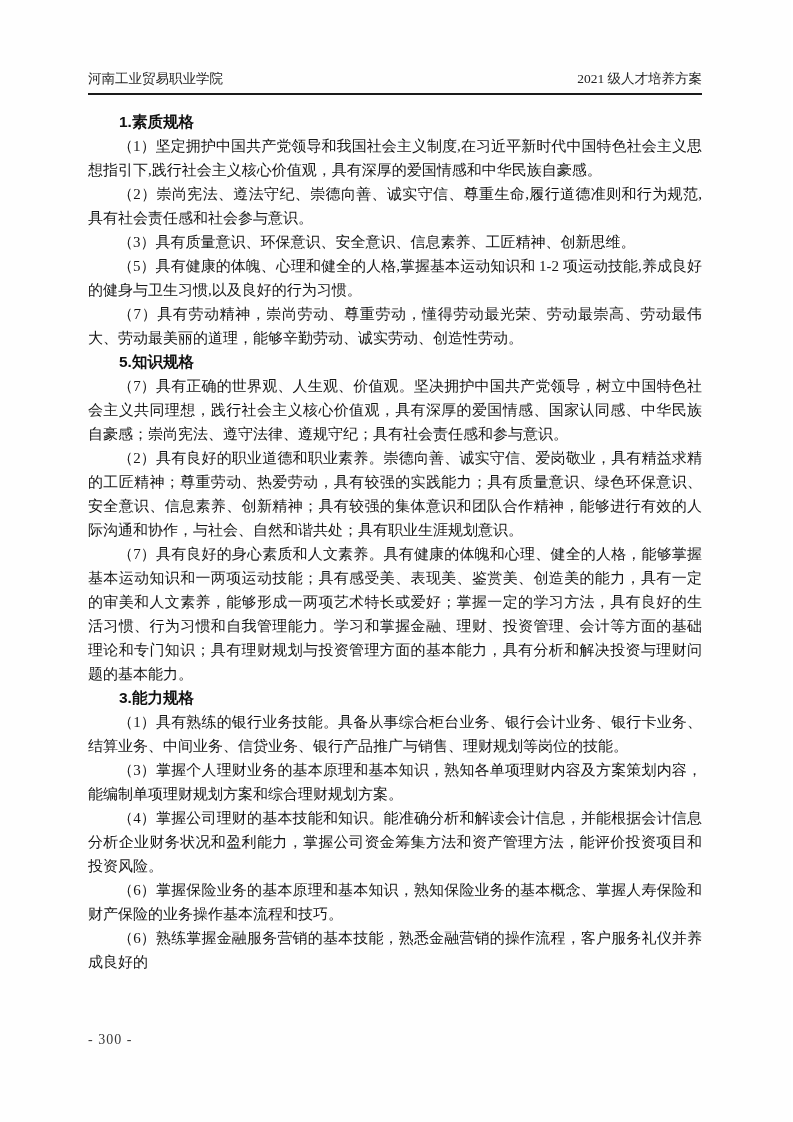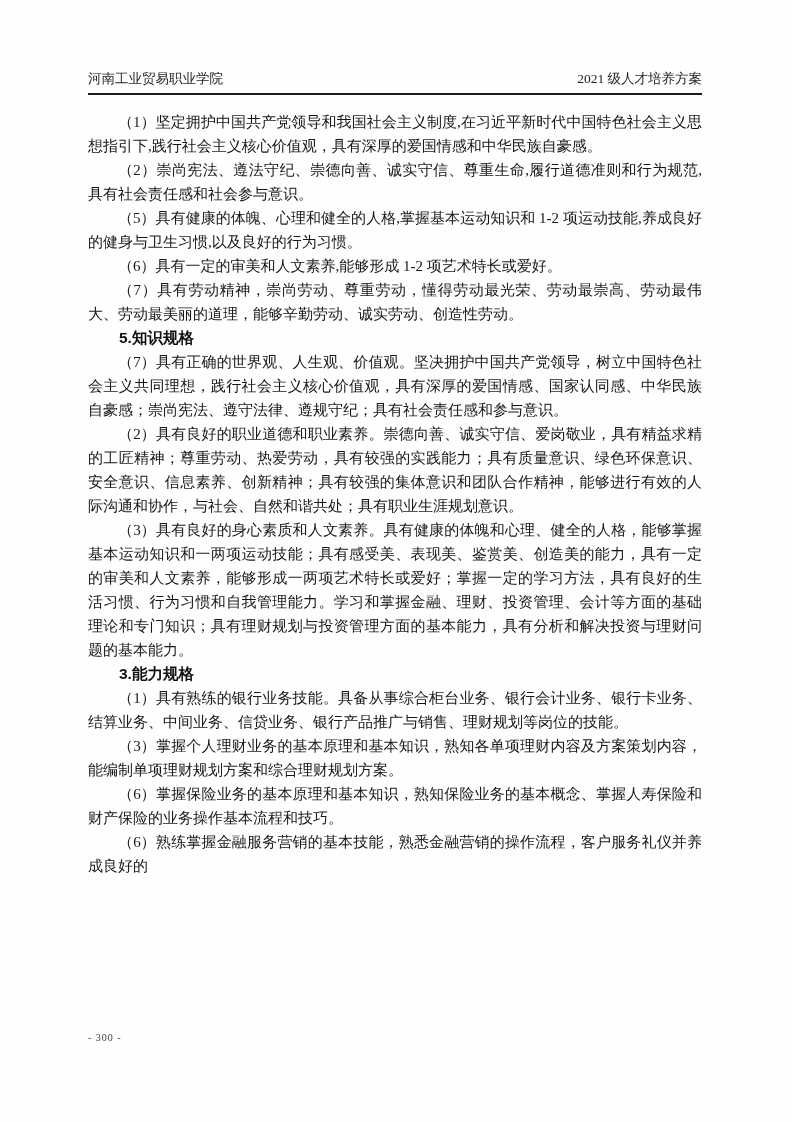--- a/index.html
+++ b/index.html
@@ -48,51 +48,53 @@
     line-height: 24px;
     font-weight: 700;
     text-indent: 2em;
     font-family: "Liberation Sans", "DejaVu Sans", sans-serif;
     color: #101010;
   }
   .footer {
     position: absolute;
     top: 1032px;
     left: 88px;
-    font-size: 10px;
+    font-size: 14px;
     letter-spacing: 1px;
     color: #3a3a3a;
   }
 </style>
 </head>
 <body>
 
 <div class="page">
 
   <div class="header">
     <span>河南工业贸易职业学院</span>
     <span>2021 级人才培养方案</span>
   </div>
 
   <div class="content">
 
+    <p class="heading">1.素质规格</p>
     <p>（1）坚定拥护中国共产党领导和我国社会主义制度,在习近平新时代中国特色社会主义思想指引下,践行社会主义核心价值观，具有深厚的爱国情感和中华民族自豪感。</p>
     <p>（2）崇尚宪法、遵法守纪、崇德向善、诚实守信、尊重生命,履行道德准则和行为规范,具有社会责任感和社会参与意识。</p>
+    <p>（3）具有质量意识、环保意识、安全意识、信息素养、工匠精神、创新思维。</p>
     <p>（5）具有健康的体魄、心理和健全的人格,掌握基本运动知识和 1-2 项运动技能,养成良好的健身与卫生习惯,以及良好的行为习惯。</p>
-    <p>（6）具有一定的审美和人文素养,能够形成 1-2 项艺术特长或爱好。</p>
     <p>（7）具有劳动精神，崇尚劳动、尊重劳动，懂得劳动最光荣、劳动最崇高、劳动最伟大、劳动最美丽的道理，能够辛勤劳动、诚实劳动、创造性劳动。</p>
 
     <p class="heading">5.知识规格</p>
     <p>（7）具有正确的世界观、人生观、价值观。坚决拥护中国共产党领导，树立中国特色社会主义共同理想，践行社会主义核心价值观，具有深厚的爱国情感、国家认同感、中华民族自豪感；崇尚宪法、遵守法律、遵规守纪；具有社会责任感和参与意识。</p>
     <p>（2）具有良好的职业道德和职业素养。崇德向善、诚实守信、爱岗敬业，具有精益求精的工匠精神；尊重劳动、热爱劳动，具有较强的实践能力；具有质量意识、绿色环保意识、安全意识、信息素养、创新精神；具有较强的集体意识和团队合作精神，能够进行有效的人际沟通和协作，与社会、自然和谐共处；具有职业生涯规划意识。</p>
-    <p>（3）具有良好的身心素质和人文素养。具有健康的体魄和心理、健全的人格，能够掌握基本运动知识和一两项运动技能；具有感受美、表现美、鉴赏美、创造美的能力，具有一定的审美和人文素养，能够形成一两项艺术特长或爱好；掌握一定的学习方法，具有良好的生活习惯、行为习惯和自我管理能力。学习和掌握金融、理财、投资管理、会计等方面的基础理论和专门知识；具有理财规划与投资管理方面的基本能力，具有分析和解决投资与理财问题的基本能力。</p>
+    <p>（7）具有良好的身心素质和人文素养。具有健康的体魄和心理、健全的人格，能够掌握基本运动知识和一两项运动技能；具有感受美、表现美、鉴赏美、创造美的能力，具有一定的审美和人文素养，能够形成一两项艺术特长或爱好；掌握一定的学习方法，具有良好的生活习惯、行为习惯和自我管理能力。学习和掌握金融、理财、投资管理、会计等方面的基础理论和专门知识；具有理财规划与投资管理方面的基本能力，具有分析和解决投资与理财问题的基本能力。</p>
 
     <p class="heading">3.能力规格</p>
     <p>（1）具有熟练的银行业务技能。具备从事综合柜台业务、银行会计业务、银行卡业务、结算业务、中间业务、信贷业务、银行产品推广与销售、理财规划等岗位的技能。</p>
     <p>（3）掌握个人理财业务的基本原理和基本知识，熟知各单项理财内容及方案策划内容，能编制单项理财规划方案和综合理财规划方案。</p>
+    <p>（4）掌握公司理财的基本技能和知识。能准确分析和解读会计信息，并能根据会计信息分析企业财务状况和盈利能力，掌握公司资金筹集方法和资产管理方法，能评价投资项目和投资风险。</p>
     <p>（6）掌握保险业务的基本原理和基本知识，熟知保险业务的基本概念、掌握人寿保险和财产保险的业务操作基本流程和技巧。</p>
     <p>（6）熟练掌握金融服务营销的基本技能，熟悉金融营销的操作流程，客户服务礼仪并养成良好的</p>
 
   </div>
 
   <div class="footer">
     <span>- 300 -</span>
   </div>
 
 </div>

